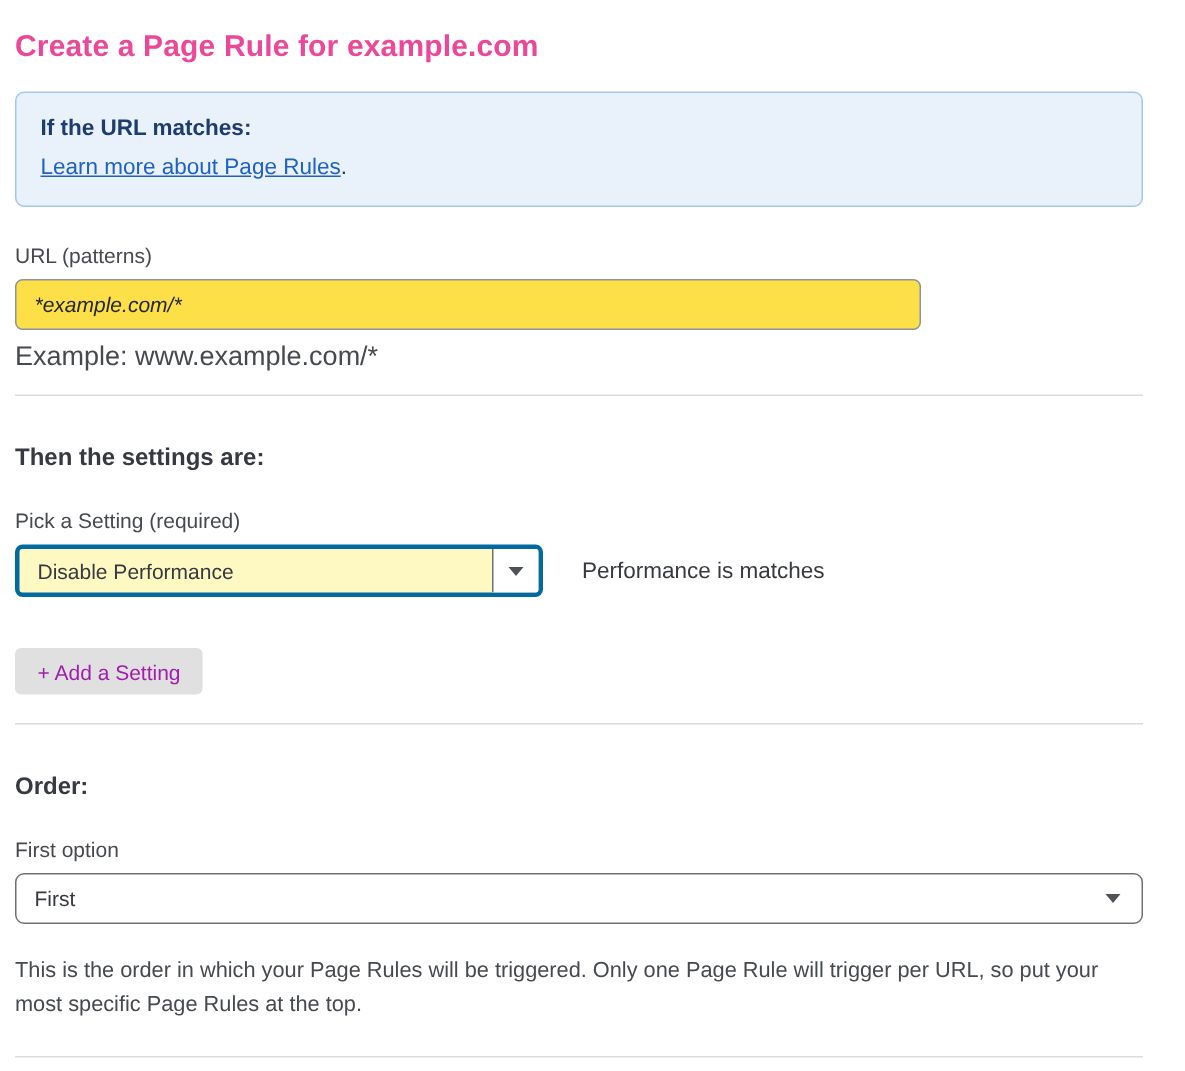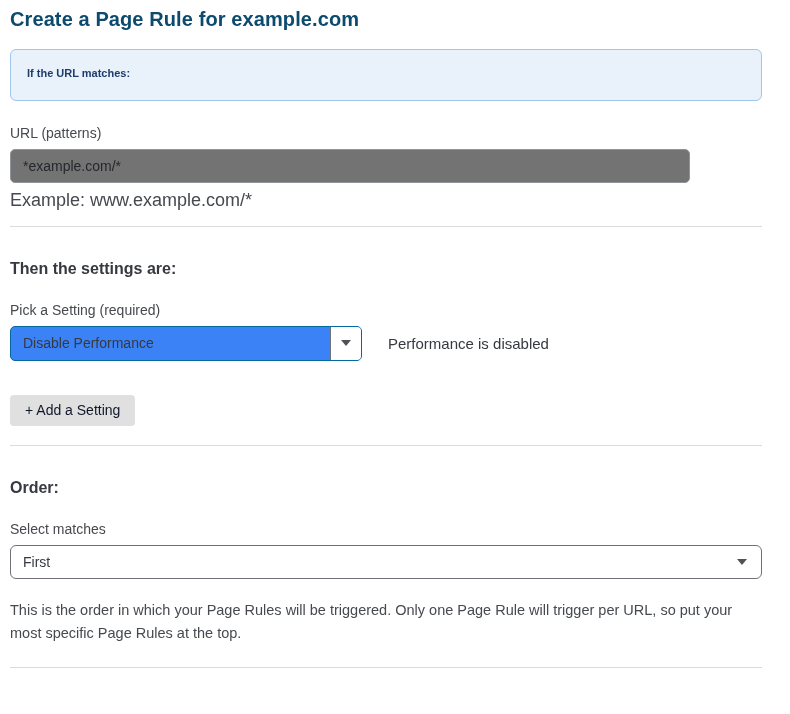--- a/index.html
+++ b/index.html
@@ -14,59 +14,60 @@
   .page {
     width: 790px;
     height: 714px;
     padding: 8px 28px 0 10px;
   }
   .content { width: 752px; }
 
   .page-title {
     font-size: 20px;
     font-weight: bold;
-    color: #0c4a6e;
+    color: #ec4899;
     letter-spacing: 0.1px;
-    margin: 0 0 18px 0;
+    margin: 12px 0 18px 0;
   }
 
   .info-box {
     background: #e9f1fb;
     border: 1px solid #a3c7ec;
     border-radius: 6px;
     padding: 11px 16px 13px 16px;
     color: #1e3c6e;
-    font-size: 11px;
+    font-size: 15px;
     line-height: 25.5px;
   }
   .info-box .info-heading { font-weight: bold; }
   .info-box a.learn-link {
     color: #2061c4;
     text-decoration: underline;
     cursor: pointer;
   }
 
   .field-label {
     font-size: 14px;
     color: #46494e;
     margin: 24px 0 8px 0;
     display: block;
   }
 
   .url-input {
-    width: 680px;
+    width: 604px;
     height: 34px;
-    background: #737373;
+    background: #fde047;
     border: 1px solid #8f949a;
     border-radius: 5px;
     padding: 0 12px;
     font-family: "Liberation Sans", "DejaVu Sans", sans-serif;
     font-size: 14px;
     color: #24272c;
     outline: none;
+    font-style: italic;
   }
 
   .helper-text {
     font-size: 18px;
     color: #46494e;
     margin-top: 7px;
     line-height: 21px;
   }
 
   .divider {
@@ -87,23 +88,23 @@
   }
 
   .setting-row {
     display: flex;
     align-items: center;
   }
 
   .select-box {
     display: flex;
     align-items: stretch;
-    border: 1px solid #0369a1;
+    border: 3px solid #0369a1;
     border-radius: 5px;
-    background: #3b82f6;
+    background: #fef9c3;
     height: 35px;
     cursor: pointer;
     overflow: hidden;
   }
   .select-box.setting-select { width: 352px; }
   .select-value {
     flex: 1;
     display: flex;
     align-items: center;
     padding-left: 12px;
@@ -136,21 +137,21 @@
     font-family: "Liberation Sans", "DejaVu Sans", sans-serif;
     font-size: 14px;
     border: none;
     border-radius: 4px;
     cursor: pointer;
     height: 31px;
     padding: 0 15px;
   }
   .btn-gray {
     background: #e0e0e0;
-    color: #0f172a;
+    color: #a21caf;
   }
   .btn-add { margin-top: 34px; height: 31px; }
 
   .order-select {
     width: 752px;
     height: 34px;
     border-radius: 6px;
     display: flex;
     justify-content: space-between;
     border: 1px solid #6e7177;
@@ -175,48 +176,49 @@
 </head>
 <body>
 
 <div class="page">
   <div class="content">
 
     <h1 class="page-title">Create a Page Rule for example.com</h1>
 
     <div class="info-box">
       <div class="info-heading">If the URL matches:</div>
+      <div><a class="learn-link">Learn more about Page Rules</a><span>.</span></div>
     </div>
 
     <label class="field-label">URL (patterns)</label>
     <input class="url-input" type="text" value="*example.com/*" style="">
     <div class="helper-text">Example: www.example.com/*</div>
 
     <hr class="divider d1">
 
     <div class="section-heading">Then the settings are:</div>
 
     <label class="field-label">Pick a Setting (required)</label>
     <div class="setting-row">
       <div class="select-box setting-select">
         <div class="select-value">Disable Performance</div>
         <div class="select-arrow-cell">
           <span class="caret-down"></span>
         </div>
       </div>
-      <div class="status-text">Performance is disabled</div>
+      <div class="status-text">Performance is matches</div>
     </div>
 
     <button class="btn btn-gray btn-add">+ Add a Setting</button>
 
     <hr class="divider d2">
 
     <div class="section-heading">Order:</div>
 
-    <label class="field-label">Select matches</label>
+    <label class="field-label">First option</label>
     <div class="order-select">
       <div class="select-value">First</div>
       <div class="caret-wrap">
         <span class="caret-down"></span>
       </div>
     </div>
     <div class="order-help">This is the order in which your Page Rules will be triggered. Only one Page Rule will trigger per URL, so put your most specific Page Rules at the top.</div>
 
     <hr class="divider d3">
 

